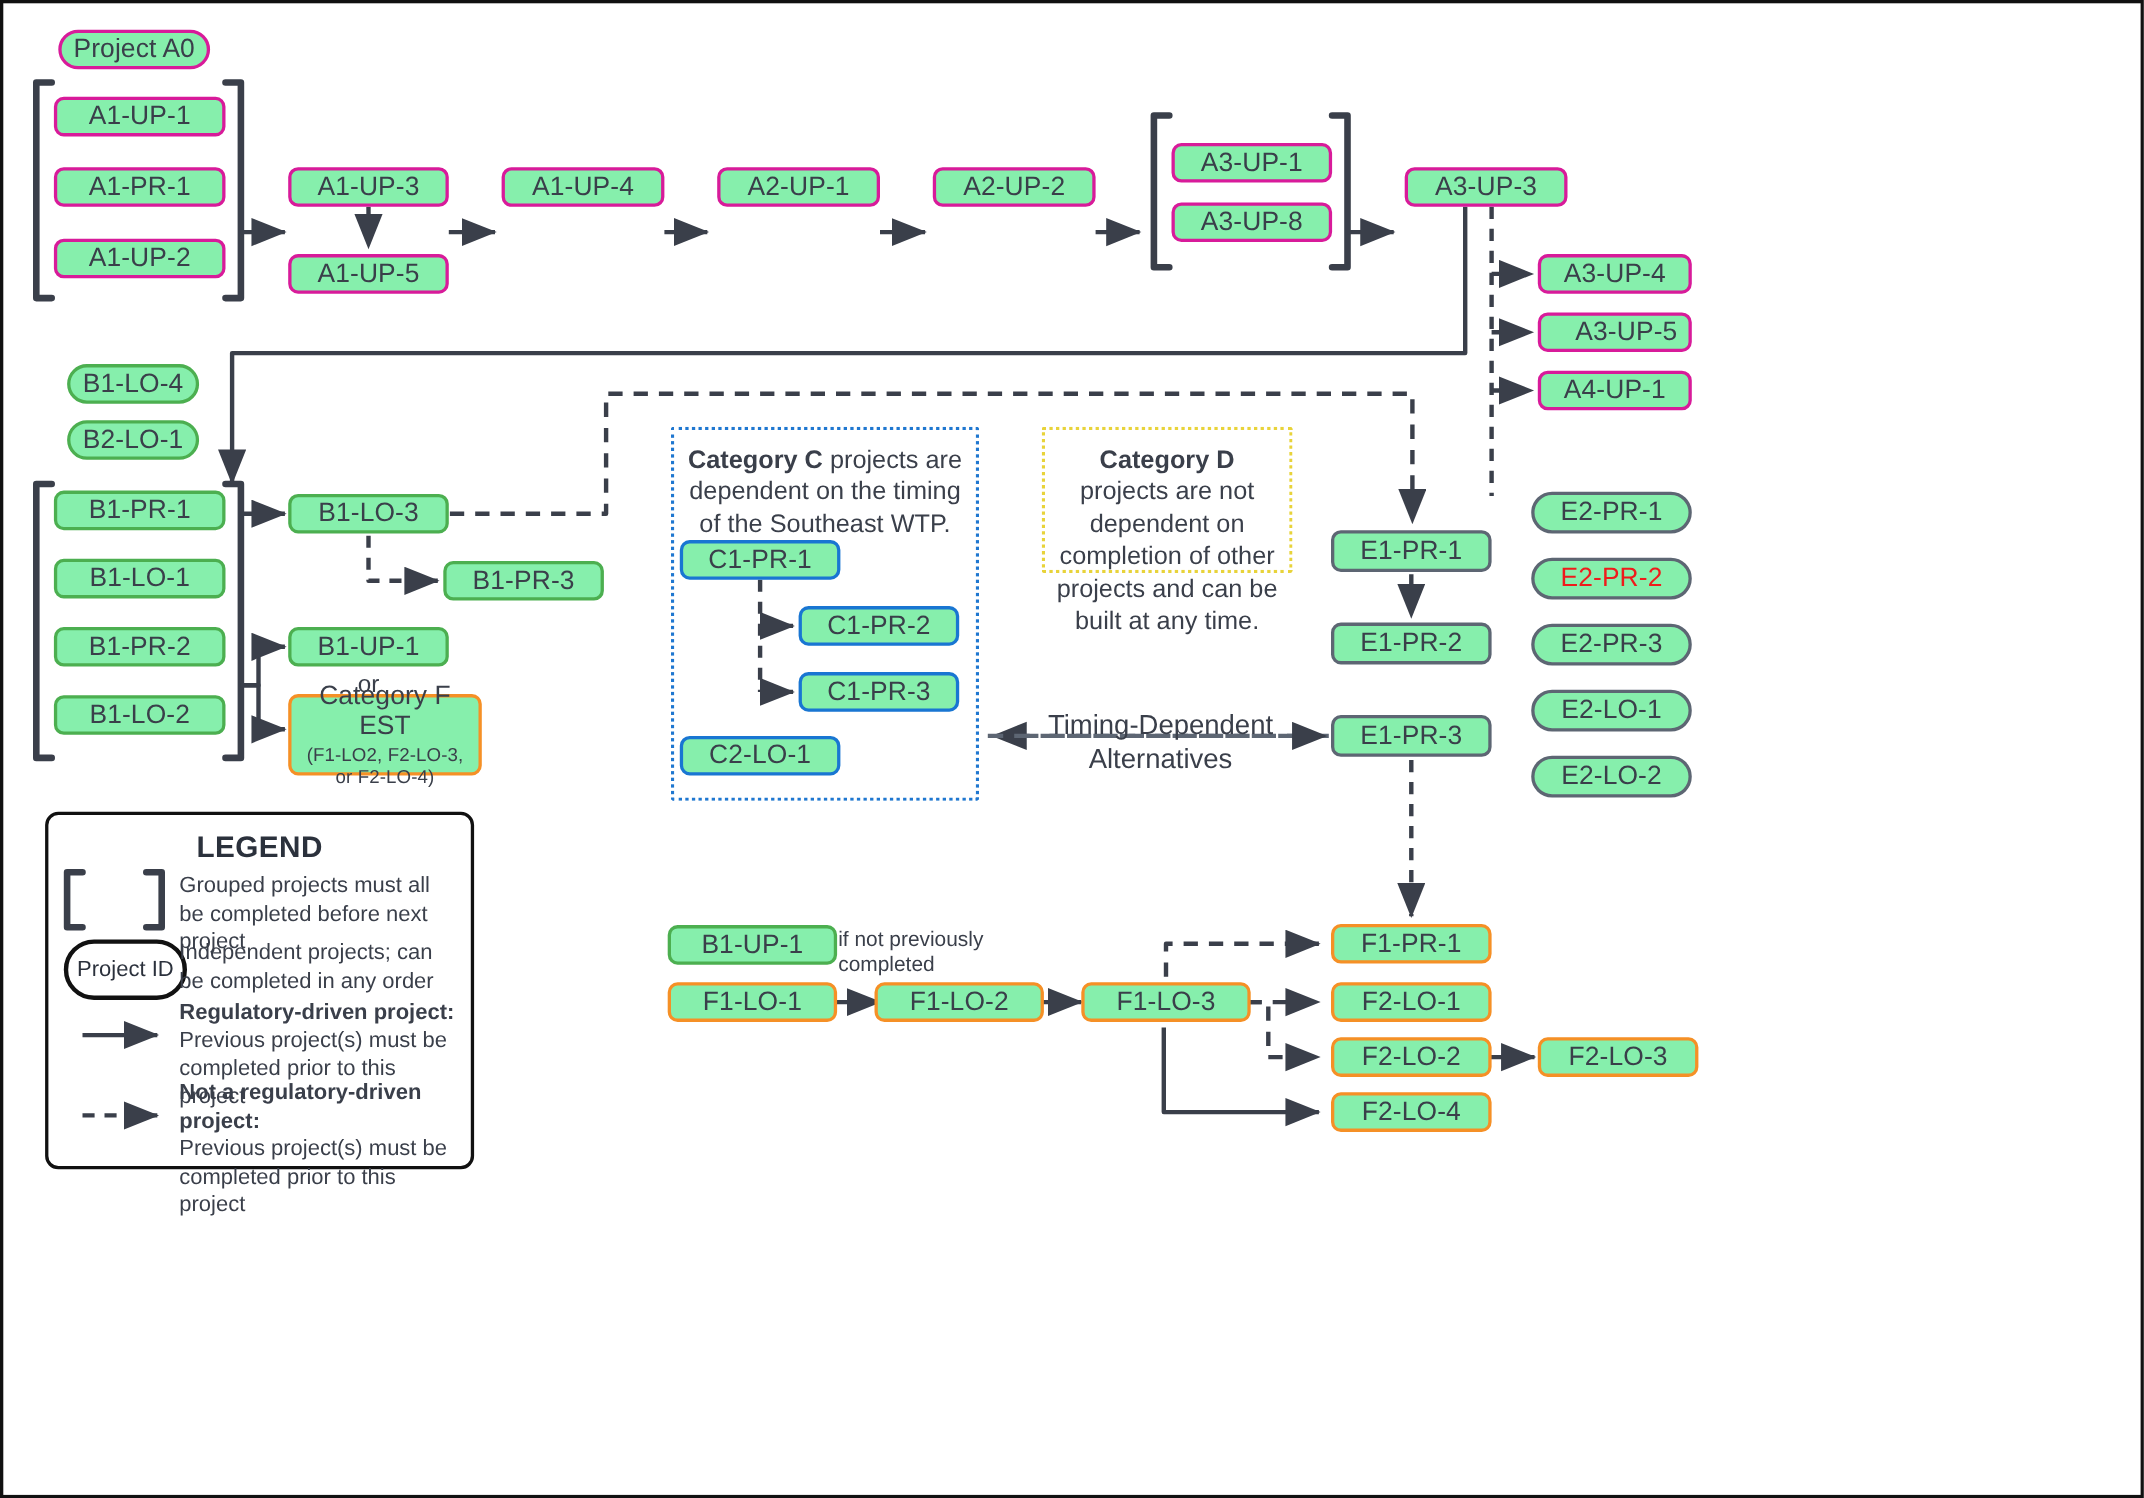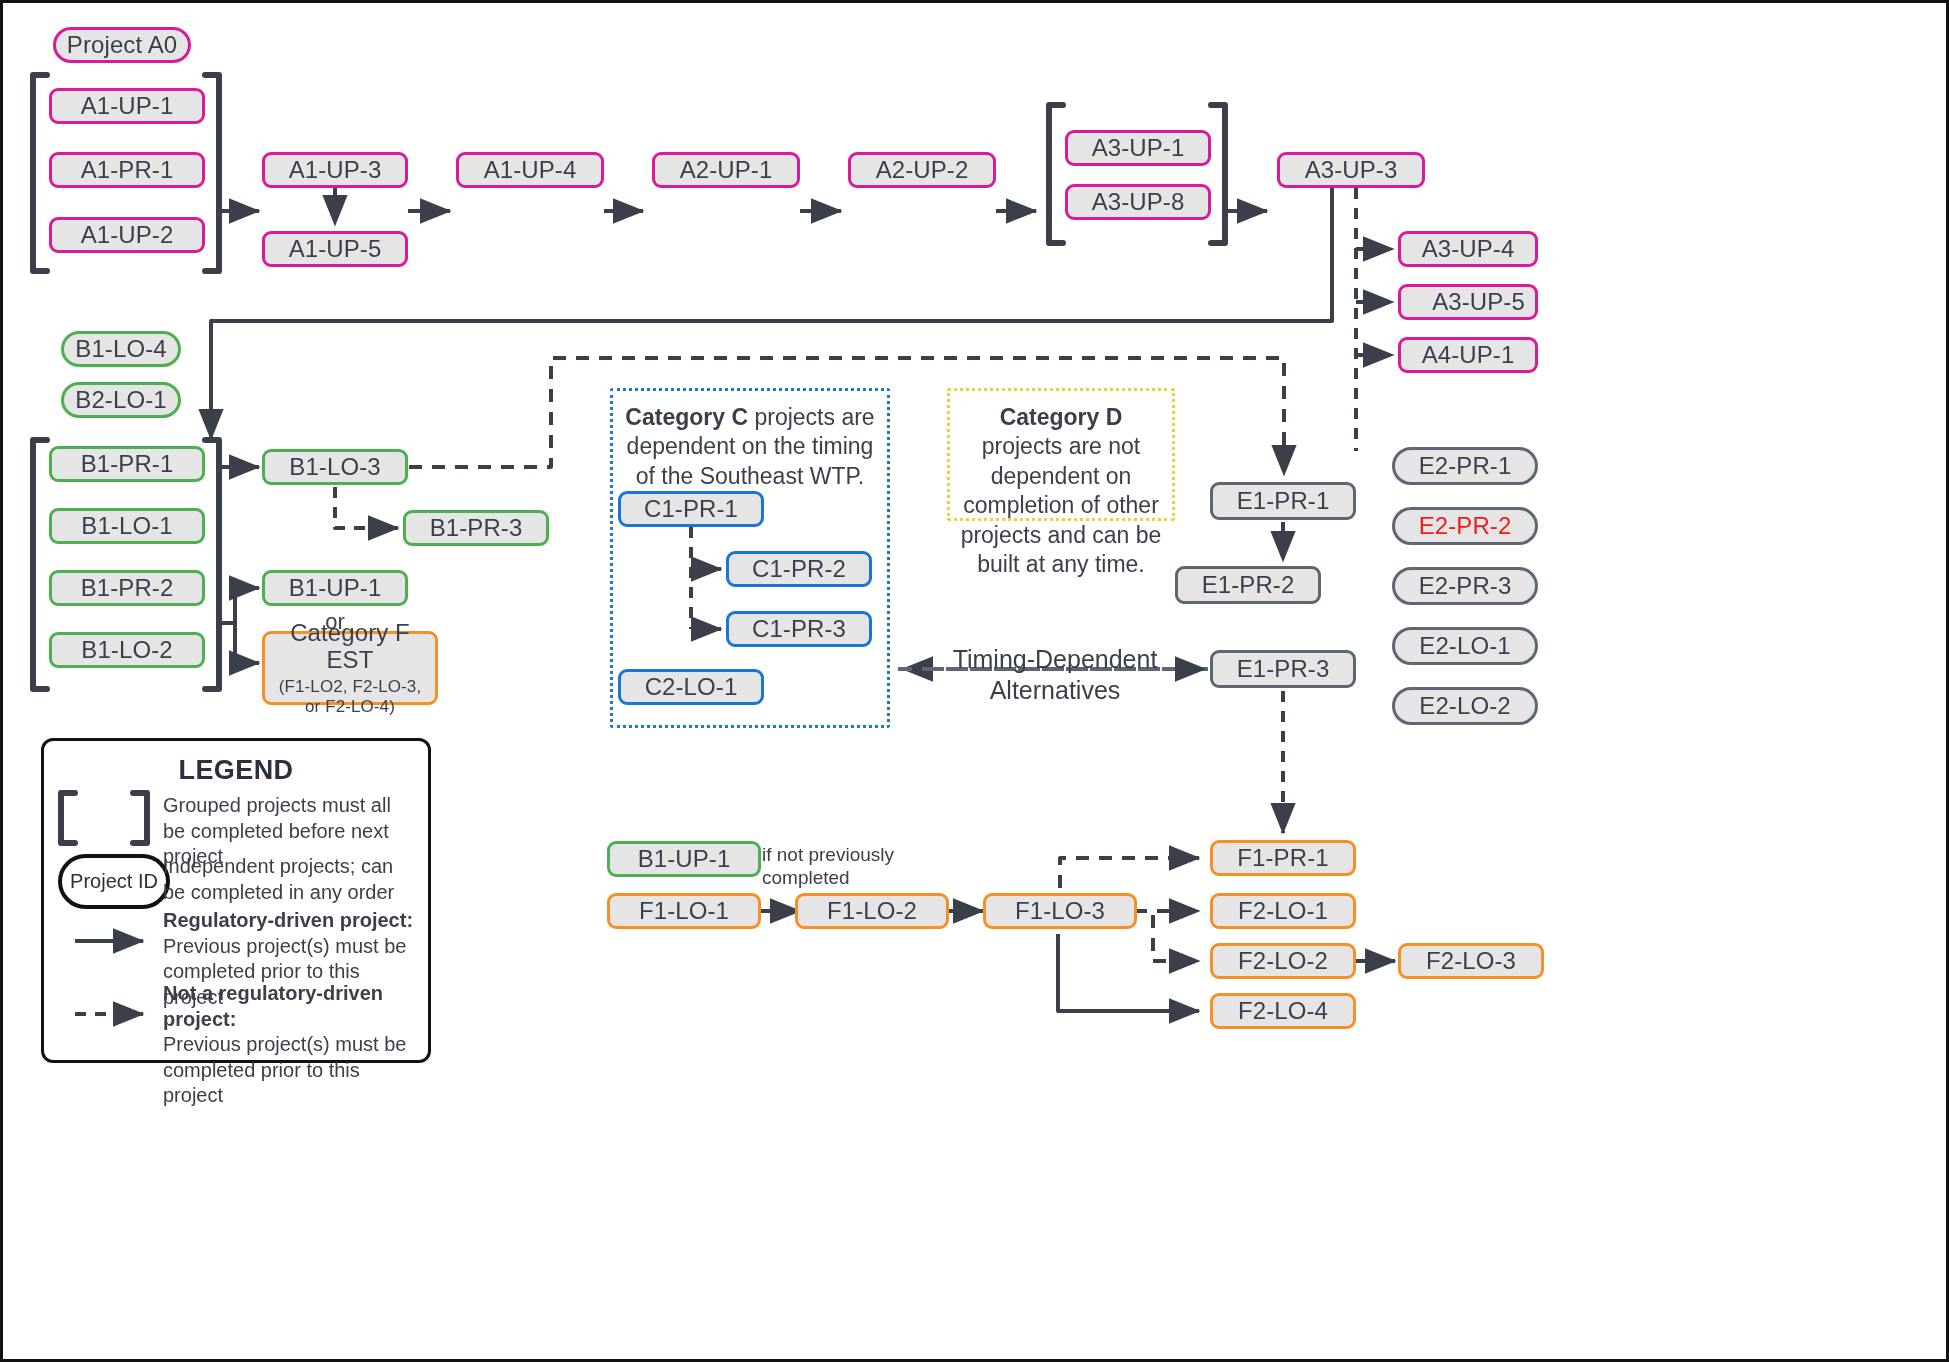--- a/index.html
+++ b/index.html
@@ -10,21 +10,21 @@
     background:#ffffff;
     border:3px solid #111111;
     box-sizing:border-box;
     overflow:hidden;
   }
   svg#wires{position:absolute;left:0;top:0;width:1949px;height:1362px;pointer-events:none;}
   .node{
     position:absolute;
     box-sizing:border-box;
     display:flex;align-items:center;justify-content:center;
-    background:#e5e5e5;
+    background:#86efac;
     color:#3a3f4a;
     text-align:center;
     line-height:1.15;
     border-width:3px;border-style:solid;
     border-radius:9px;
     font-size:24px;
     letter-spacing:.1px;
   }
   .node.pill{border-radius:999px;}
   .pink{border-color:#d81b9a;}
@@ -202,21 +202,21 @@
   </div>
 
   <div class="node blue" style="left:615px;top:488px;width:146px;height:36px;">C1-PR-1</div>
   <div class="node blue" style="left:723px;top:548px;width:146px;height:36px;">C1-PR-2</div>
   <div class="node blue" style="left:723px;top:608px;width:146px;height:36px;">C1-PR-3</div>
   <div class="node blue" style="left:615px;top:666px;width:146px;height:36px;">C2-LO-1</div>
 
   <div class="freetext" style="left:912px;top:641px;width:280px;">Timing-Dependent Alternatives</div>
 
   <div class="node grey" style="left:1207px;top:479px;width:146px;height:38px;">E1-PR-1</div>
-  <div class="node grey" style="left:1172px;top:563px;width:146px;height:38px;">E1-PR-2</div>
+  <div class="node grey" style="left:1207px;top:563px;width:146px;height:38px;">E1-PR-2</div>
   <div class="node grey" style="left:1207px;top:647px;width:146px;height:38px;">E1-PR-3</div>
 
   <div class="node pill grey" style="left:1389px;top:444px;width:146px;height:38px;">E2-PR-1</div>
   <div class="node pill grey red-text" style="left:1389px;top:504px;width:146px;height:38px;">E2-PR-2</div>
   <div class="node pill grey" style="left:1389px;top:564px;width:146px;height:38px;">E2-PR-3</div>
   <div class="node pill grey" style="left:1389px;top:624px;width:146px;height:38px;">E2-LO-1</div>
   <div class="node pill grey" style="left:1389px;top:684px;width:146px;height:38px;">E2-LO-2</div>
 
   <div class="node green" style="left:604px;top:838px;width:154px;height:36px;">B1-UP-1</div>
   <div class="freetext small" style="left:759px;top:841px;width:140px;">if not previously completed</div>

